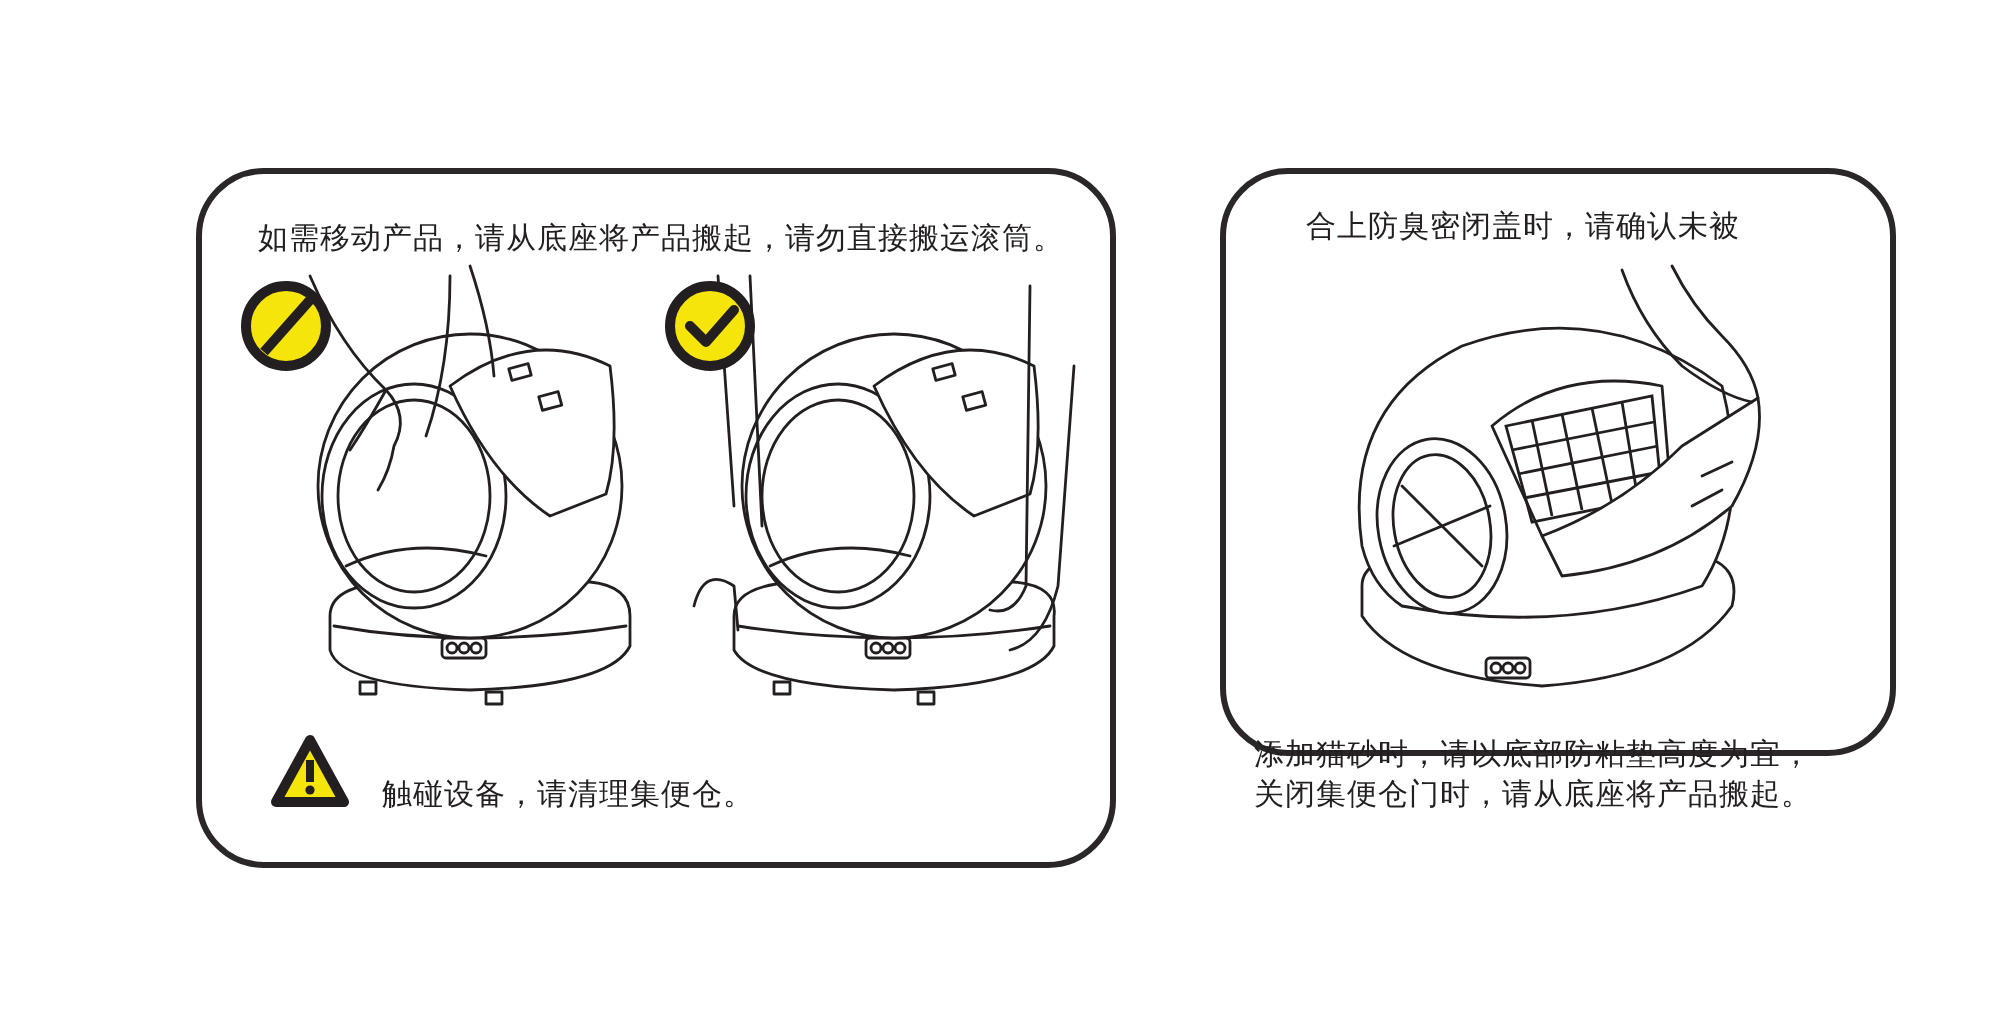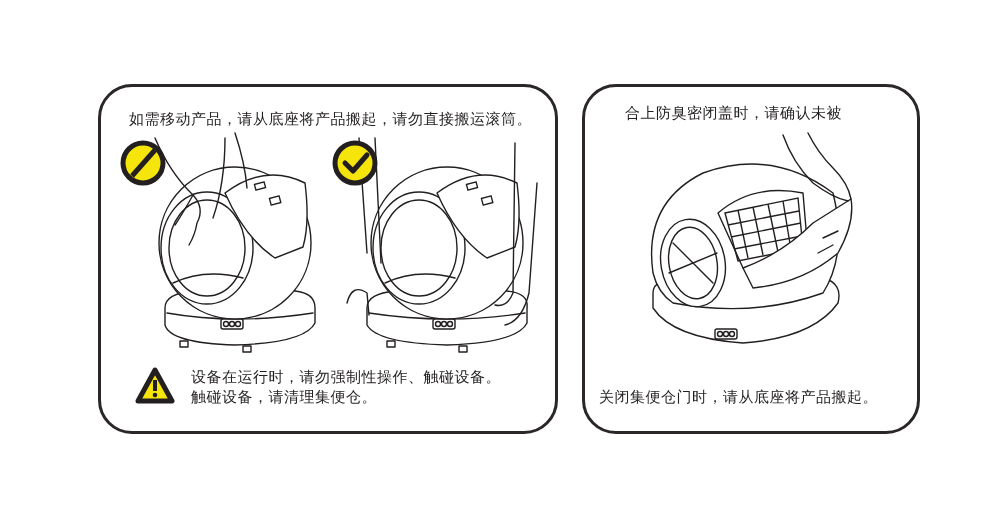--- a/index.html
+++ b/index.html
@@ -1,19 +1,19 @@
 <!DOCTYPE html>
 <html><head>
 <meta charset="utf-8">
 <style>
   html,body{margin:0;padding:0;background:#fff;}
   body{width:1000px;height:516px;position:relative;overflow:hidden;font-family:"DejaVu Sans",sans-serif;color:#231f20;}
   .panel{position:absolute;border:3px solid #2b2627;border-radius:34px;box-sizing:border-box;background:#fff;}
   #left{left:98px;top:84px;width:460px;height:350px;}
-  #right{left:582px;top:84px;width:338px;height:350px;text-decoration:underline;}
+  #right{left:610px;top:84px;width:338px;height:294px;text-decoration:underline;}
   .txt{position:absolute;font-size:15px;line-height:20px;white-space:nowrap;letter-spacing:0.5px;}
   svg{position:absolute;overflow:visible;}
   .ln{fill:none;stroke:#231f20;stroke-width:1.4;stroke-linecap:round;stroke-linejoin:round;}
   .lnw{fill:#fff;stroke:#231f20;stroke-width:1.4;stroke-linejoin:round;}
 </style>
 </head>
 <body>
 
 <div class="panel" id="left">
   <div class="txt" style="left:28px;top:22px;">如需移动产品，请从底座将产品搬起，请勿直接搬运滚筒。</div>
@@ -71,21 +71,20 @@
       <circle cx="18" cy="20" r="20" fill="#f5e50a" stroke="#231f20" stroke-width="5"></circle>
       <path d="M8 20 L16 28 L30 12" fill="none" stroke="#231f20" stroke-width="5" stroke-linecap="round" stroke-linejoin="round"></path>
     </g>
   </svg>
 
   <svg style="left:34px;top:280px;" width="40" height="38" viewBox="0 0 40 38">
     <path d="M20 3 L37 34 L3 34 Z" fill="#f5e50a" stroke="#231f20" stroke-width="5" stroke-linejoin="round"></path>
     <rect x="18" y="13" width="4" height="11" fill="#231f20"></rect>
     <circle cx="20" cy="28" r="2.3" fill="#231f20"></circle>
   </svg>
-  <div class="txt" style="left:90px;top:280px;">设备在运行时，请勿强制性操作、触碰设备。</div>
   <div class="txt" style="left:90px;top:300px;">触碰设备，请清理集便仓。</div>
 </div>
 
 <div class="panel" id="right">
   <div class="txt" style="left:40px;top:16px;">合上防臭密闭盖时，请确认未被</div>
 
   <svg style="left:48px;top:56px;" width="240" height="220" viewBox="0 0 240 220">
     <path class="lnw" d="M20 150 Q20 135 50 135 L190 135 Q210 140 205 160 Q180 195 110 200 Q40 195 20 165 Z"></path>
     <rect class="lnw" x="82" y="186" width="22" height="10" rx="2"></rect>
     <circle class="ln" cx="87" cy="191" r="2.5"></circle>
@@ -107,14 +106,15 @@
         <line x1="98" y1="94" x2="168" y2="80"></line>
         <line x1="101" y1="106" x2="169" y2="93"></line>
     </g>
 
     <path class="lnw" d="M110 125 Q150 110 180 80 L218 56 Q222 80 205 110 Q170 140 120 145 Z"></path>
     <path class="ln" d="M190 95 L205 88 M185 110 L200 102"></path>
 
     <path class="ln" d="M150 -8 Q160 20 180 40 Q200 55 215 58 M175 -10 Q185 10 200 25 Q215 40 218 56"></path>
   </svg>
 
+  <div class="txt" style="left:14px;top:280px;">添加猫砂时，请以底部防粘垫高度为宜，</div>
   <div class="txt" style="left:14px;top:300px;">关闭集便仓门时，请从底座将产品搬起。</div>
 </div>
 
 </body></html>

